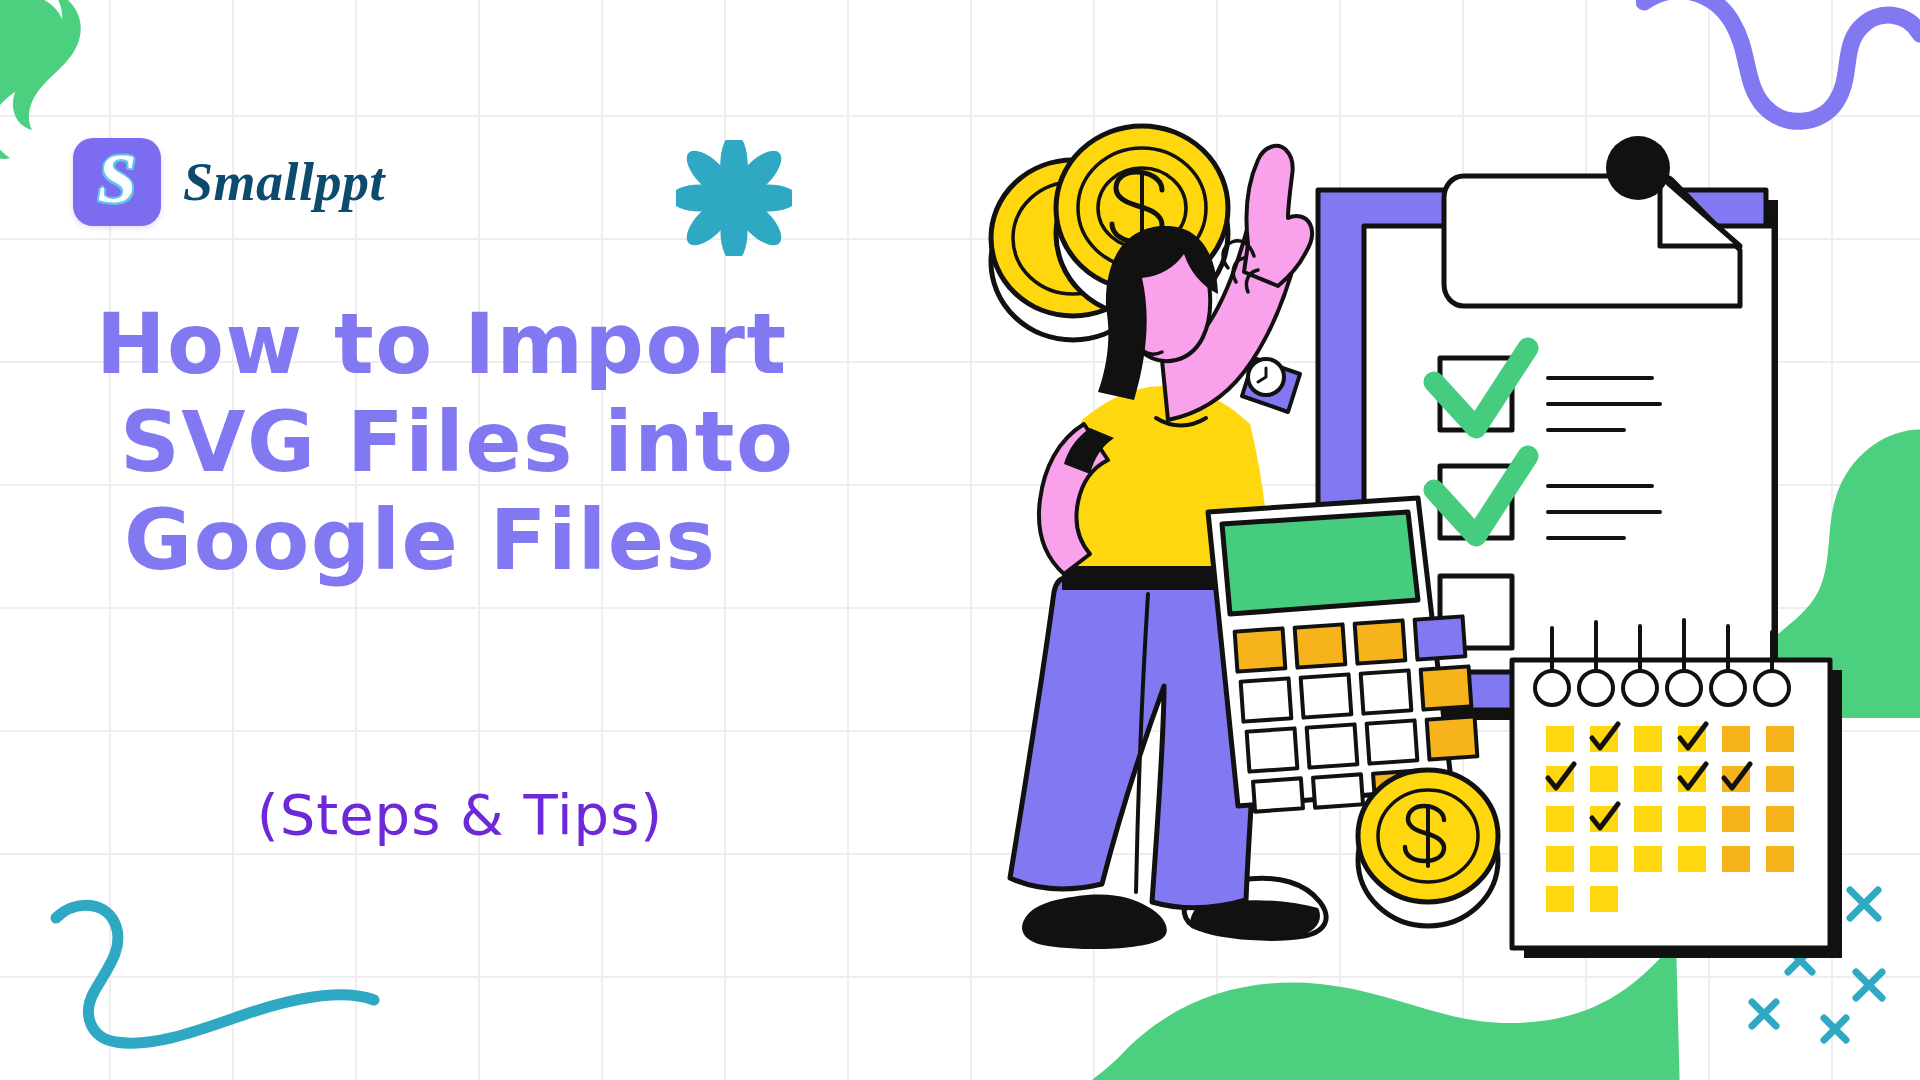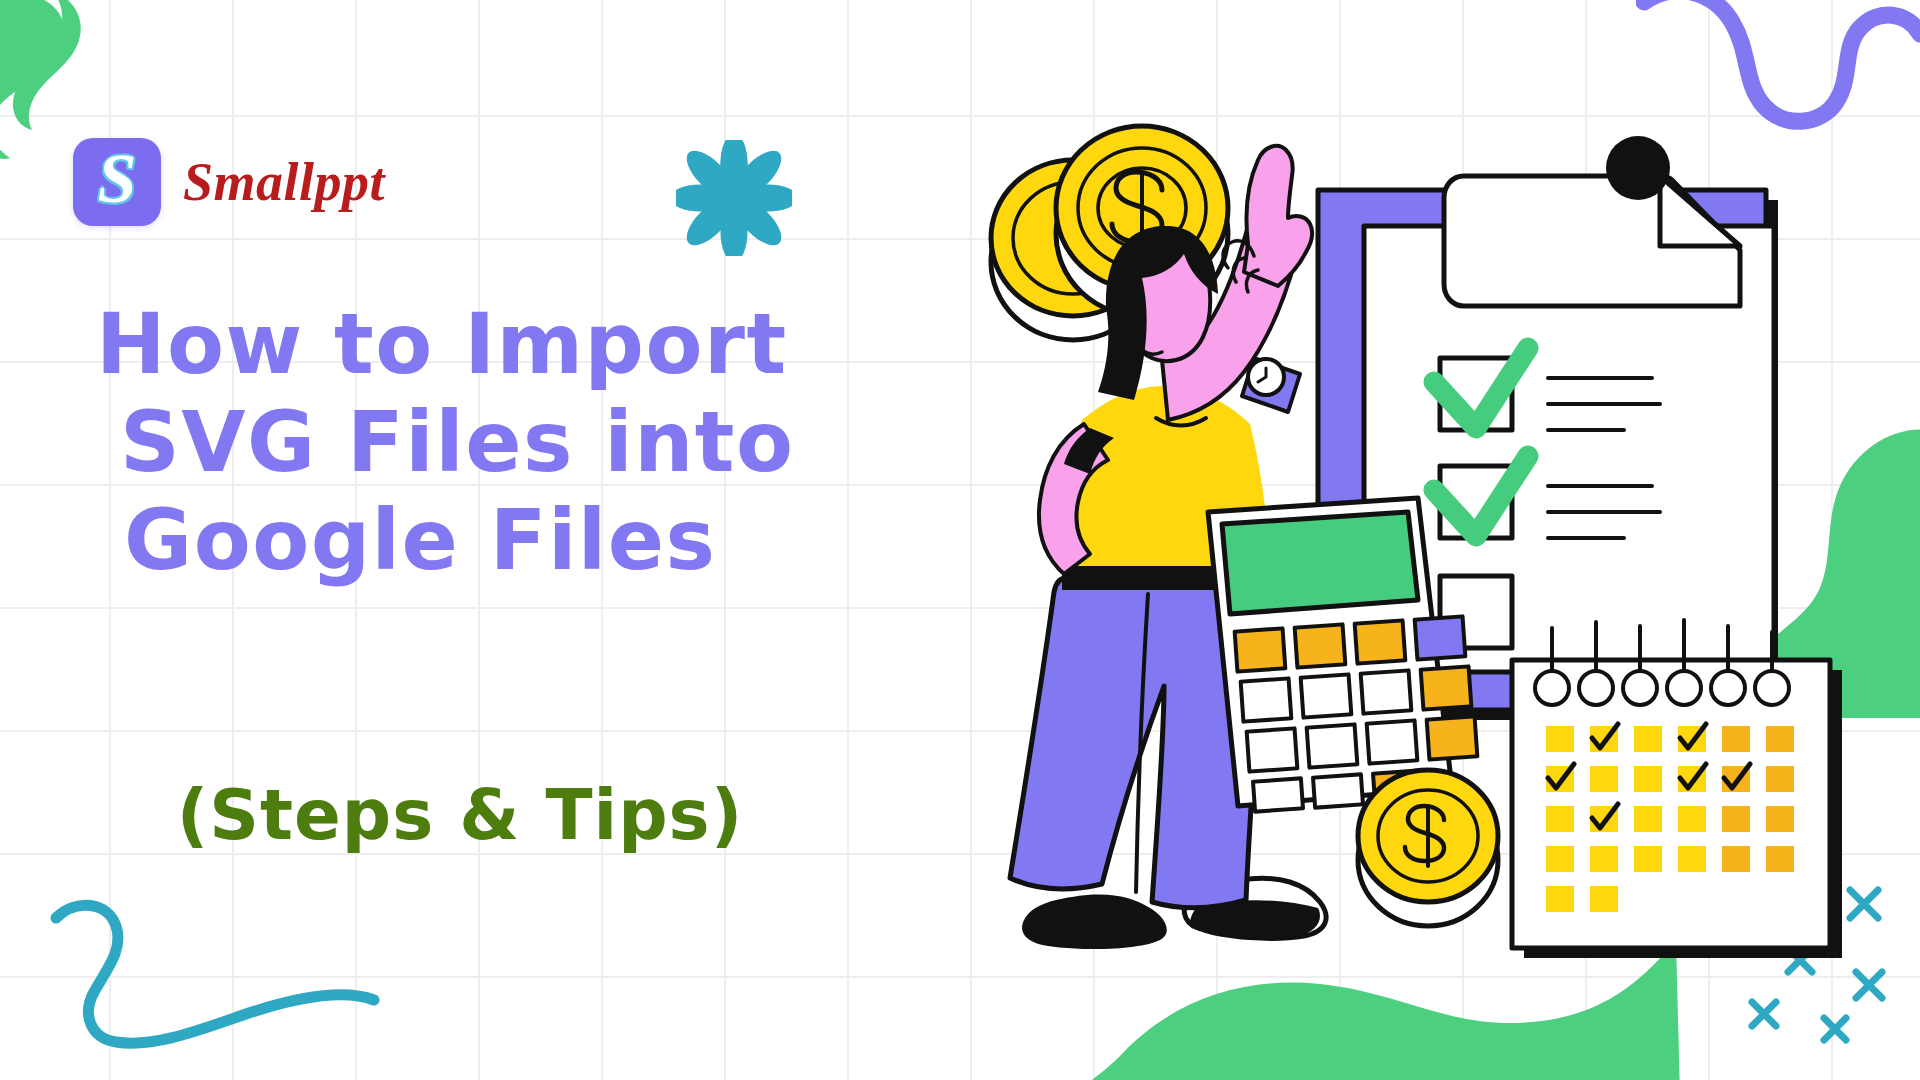--- a/index.html
+++ b/index.html
@@ -69,21 +69,21 @@
        2px 2px 0 #5fc8e8,
       -2px 2px 0 #5fc8e8;
     transform: translateY(-3px);
   }
   #brand-word {
     font-family: "Liberation Serif", serif;
     font-style: italic;
     font-weight: 700;
     font-size: 54px;
     letter-spacing: 0.5px;
-    color: #b91c1c;
+    color: #0c4a6e;
     white-space: nowrap;
   }
   
   #headline {
     position: absolute;
     left: 60px;
     top: 296px;
     width: 800px;
     z-index: 6;
     margin-left: 30px;
@@ -100,25 +100,25 @@
   .headline-line.l1 { padding-left: 6px; }
   .headline-line.l2 { padding-left: 30px; }
   .headline-line.l3 { padding-left: 34px; }
   #subtitle {
     position: absolute;
     left: 60px;
     top: 782px;
     width: 800px;
     text-align: center;
     font-family: "DejaVu Sans", sans-serif;
-    font-weight: 700;
-    font-size: 69px;
+    font-weight: 400;
+    font-size: 56px;
     line-height: 66px;
     letter-spacing: 1px;
-    color: #4d7c0f;
+    color: #6d28d9;
     z-index: 6;
   }
   #art {
     position: absolute;
     left: 0; top: 0;
     width: 1920px; height: 1080px;
     z-index: 4;
   }
 </style>
 </head>

